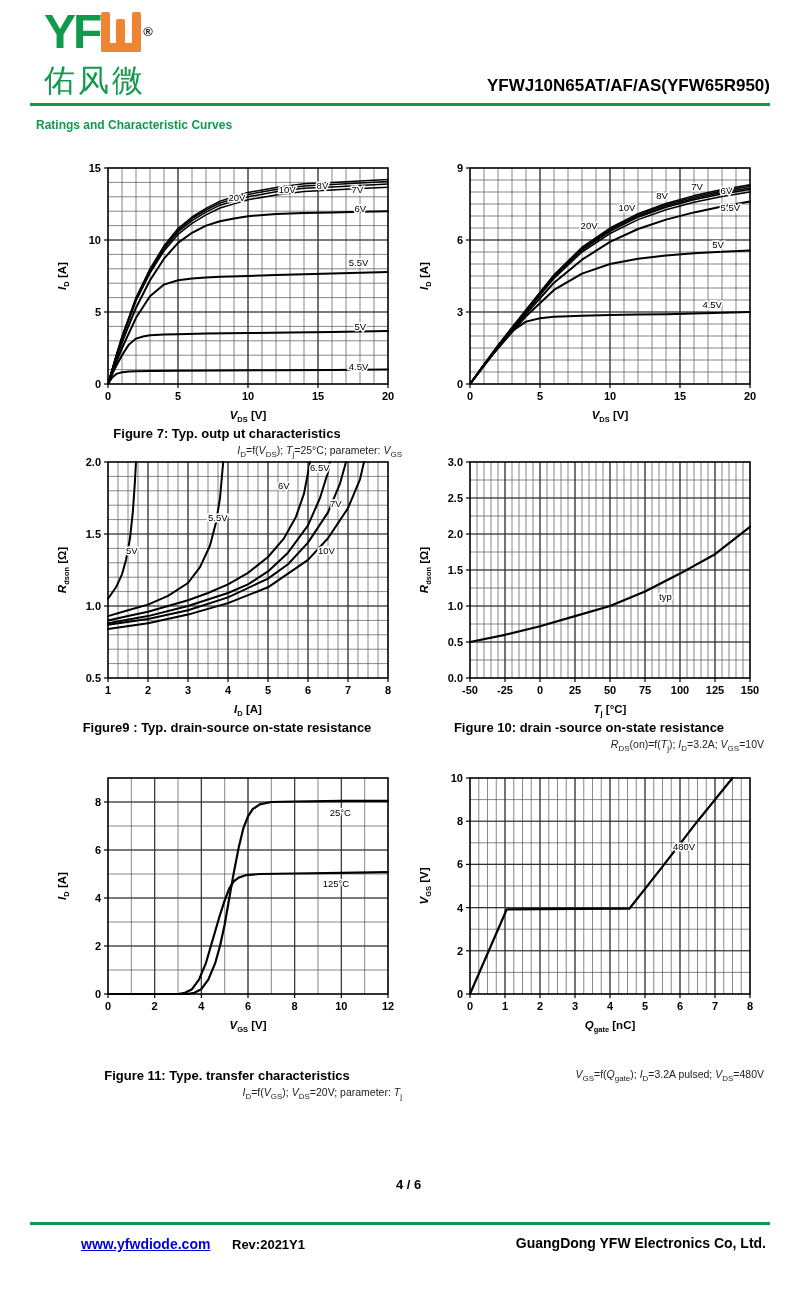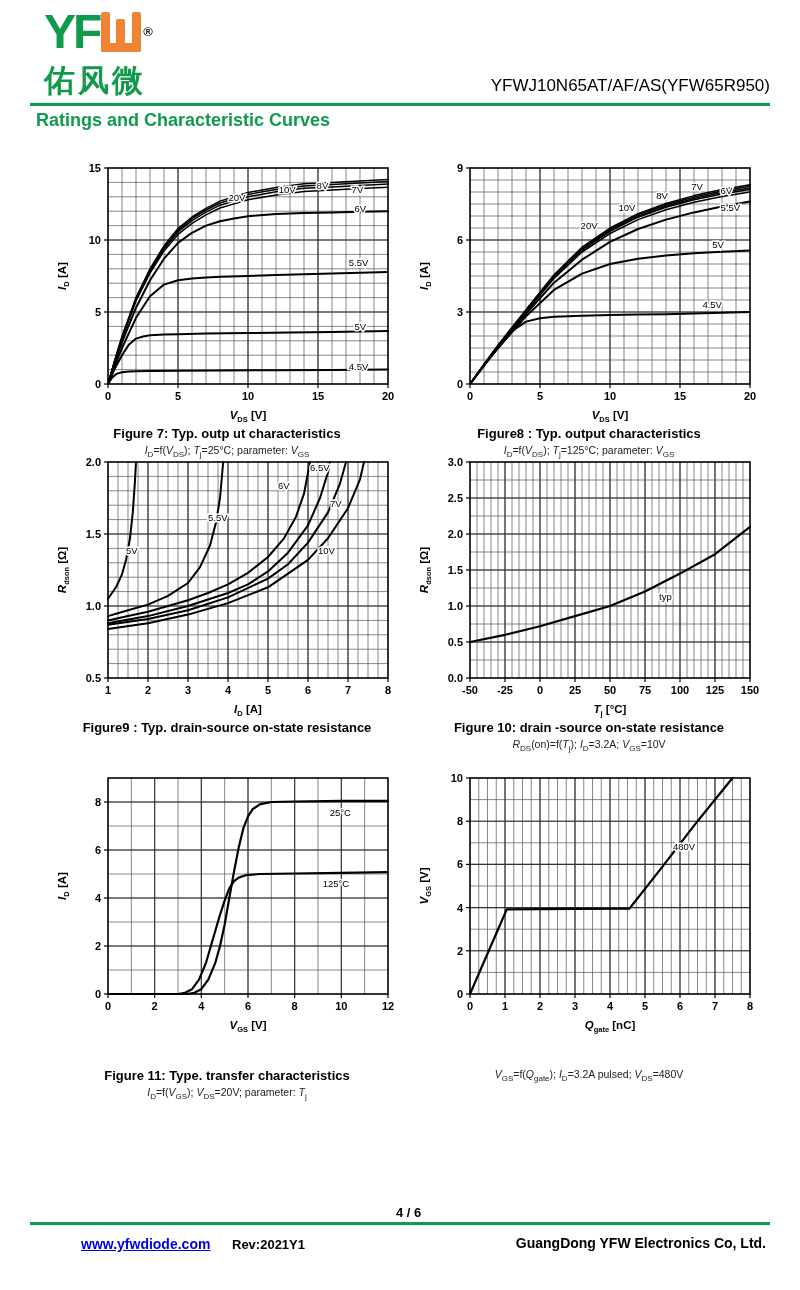--- a/index.html
+++ b/index.html
@@ -5,50 +5,50 @@
   html,body{margin:0;padding:0;background:#e8e8e8;}
   .page{position:relative;width:800px;height:1290px;background:#ffffff;margin:0 auto;
         font-family:"Liberation Sans",sans-serif;color:#111;overflow:hidden;}
 
   
   .logo{position:absolute;left:44px;top:6px;}
   .logo-row{display:flex;align-items:center;line-height:1;}
   .logo-yf{font-size:48px;font-weight:bold;letter-spacing:-3px;color:var(--green);}
   .logo-mark{margin-left:2px;margin-top:6px;}
   .logo-reg{font-size:13px;font-weight:bold;color:#222;margin-left:2px;}
-  .logo-cjk{font-size:31px;font-weight:bold;color:var(--green);letter-spacing:3px;margin-top:3px;
+  .logo-cjk{font-size:31px;font-weight:normal;color:var(--green);letter-spacing:3px;margin-top:3px;
             font-family:"DejaVu Sans","Liberation Sans",sans-serif;}
-  .product-title{position:absolute;right:30px;top:76px;font-size:17px;font-weight:normal;color:#000;}
+  .product-title{position:absolute;right:30px;top:76px;font-size:17px;font-weight:bold;color:#000;}
   .header-rule{position:absolute;left:30px;right:30px;top:103px;height:3px;background:var(--green);}
-  .section-heading{position:absolute;left:36px;top:110px;font-size:18px;font-weight:bold;color:var(--green);text-align:right;}
+  .section-heading{position:absolute;left:36px;top:118px;font-size:12px;font-weight:bold;color:var(--green);text-align:right;}
 
   
   .chart{position:absolute;width:350px;margin:0;padding:0;}
   #c0{left:52px;top:158px;}  #c1{left:414px;top:158px;}
   #c2{left:52px;top:452px;}  #c3{left:414px;top:452px;}
   #c4{left:52px;top:768px;}  #c5{left:414px;top:768px;}
   .chart svg{display:block;}
   figcaption{text-align:center;}
   #c4 figcaption,#c5 figcaption{margin-top:32px;}
   .cap-title{font-size:13px;font-weight:bold;color:#000;}
-  .cap-sub{font-size:10.5px;color:#222;margin-top:3px;}
+  .cap-sub{font-size:10.5px;color:#222;margin-top:3px;text-align:right;}
   .cap-sub i{font-style:italic;}
   .cap-sub sub{font-size:8px;}
 
   svg text{font-family:"Liberation Sans",sans-serif;}
   .tick-label{font-size:11px;font-weight:bold;fill:#000;}
   .axis-title{font-size:11.5px;font-weight:bold;fill:#000;}
   .curve-label{font-size:9.5px;fill:#000;paint-order:stroke;stroke:#ffffff;stroke-width:3px;}
 
   
   .footer-rule{position:absolute;left:30px;right:30px;top:1222px;height:3px;background:var(--green);}
   .footer-link{position:absolute;left:38px;top:1236px;font-size:14px;font-weight:bold;
                color:#0000dd;text-decoration:underline;margin-left:43px;}
   .footer-rev{position:absolute;left:232px;top:1237px;font-size:13px;font-weight:bold;color:#000;}
-  .footer-page{position:absolute;left:396px;top:1205px;font-size:13px;font-weight:bold;color:#000;}
+  .footer-page{position:absolute;left:396px;top:1177px;font-size:13px;font-weight:bold;color:#000;}
   .footer-company{position:absolute;right:34px;top:1235px;font-size:14px;font-weight:bold;color:#000;}
 </style>
 </head>
 <body>
 
 <div class="page">
 
   <header>
     <div class="logo">
       <div class="logo-row">
@@ -231,24 +231,20 @@
           <text x="204.4" y="52.599999999999994" class="curve-label">10V</text>
           <text x="242.20000000000002" y="40.599999999999994" class="curve-label">8V</text>
           <text x="277.20000000000005" y="32.20000000000002" class="curve-label">7V</text>
           <text x="306.59999999999997" y="35.79999999999998" class="curve-label">6V</text>
           <text x="306.59999999999997" y="52.599999999999994" class="curve-label">5.5V</text>
           <text x="298.2" y="89.80000000000001" class="curve-label">5V</text>
           <text x="288.40000000000003" y="149.8" class="curve-label">4.5V</text>
           <text x="196" y="261" text-anchor="middle" class="axis-title"><tspan font-style="italic">V</tspan><tspan font-size="7.5" dy="3">DS</tspan><tspan dy="-3"> [V]</tspan></text>
           <text x="0" y="0" text-anchor="middle" class="axis-title" transform="translate(14,118) rotate(-90)"><tspan font-style="italic">I</tspan><tspan font-size="7.5" dy="3">D</tspan><tspan dy="-3"> [A]</tspan></text>
         </svg>
-      <figcaption>
-        <div class="cap-title">Figure8 : Typ. output characteristics</div>
-        <div class="cap-sub"><i>I</i><sub>D</sub>=f(<i>V</i><sub>DS</sub>); <i>T</i><sub>j</sub>=125°C; parameter: <i>V</i><sub>GS</sub></div>
-      </figcaption>
     </figure>
 
     <figure class="chart" id="c2">
       <svg width="350" height="268" viewBox="0 0 350 268">
           <rect x="56" y="10" width="280" height="216" fill="#ffffff"></rect>
           <line x1="66" y1="10" x2="66" y2="226" stroke="#555" stroke-width="0.7"></line>
           <line x1="76" y1="10" x2="76" y2="226" stroke="#555" stroke-width="0.7"></line>
           <line x1="86" y1="10" x2="86" y2="226" stroke="#555" stroke-width="0.7"></line>
           <line x1="96" y1="10" x2="96" y2="226" stroke="#555" stroke-width="0.7"></line>
           <line x1="106" y1="10" x2="106" y2="226" stroke="#555" stroke-width="0.7"></line>

